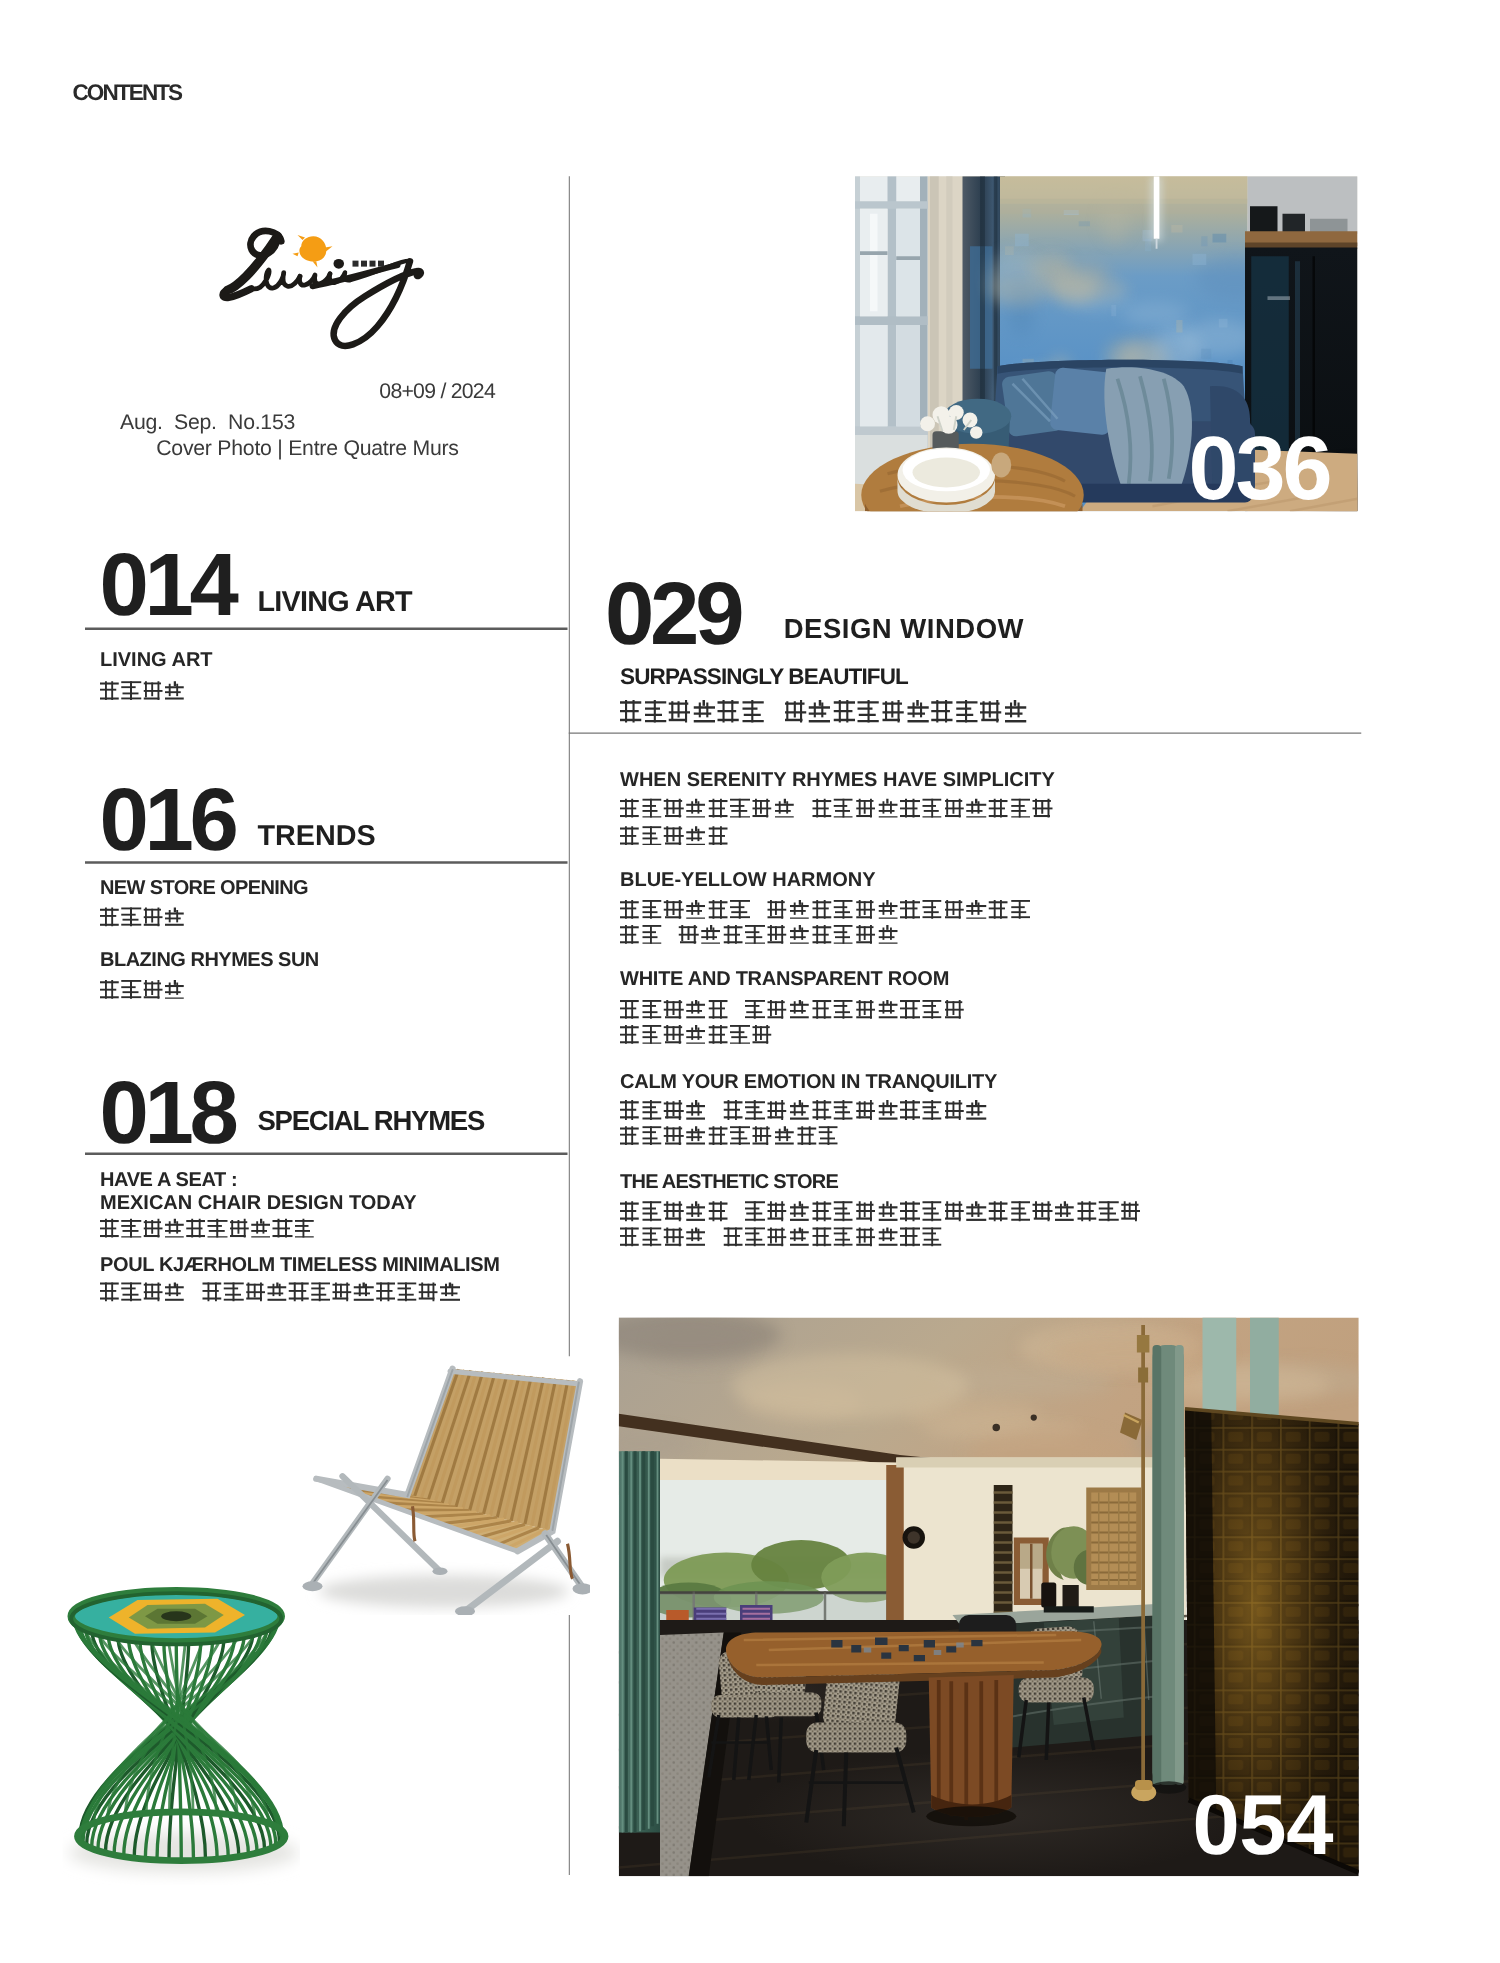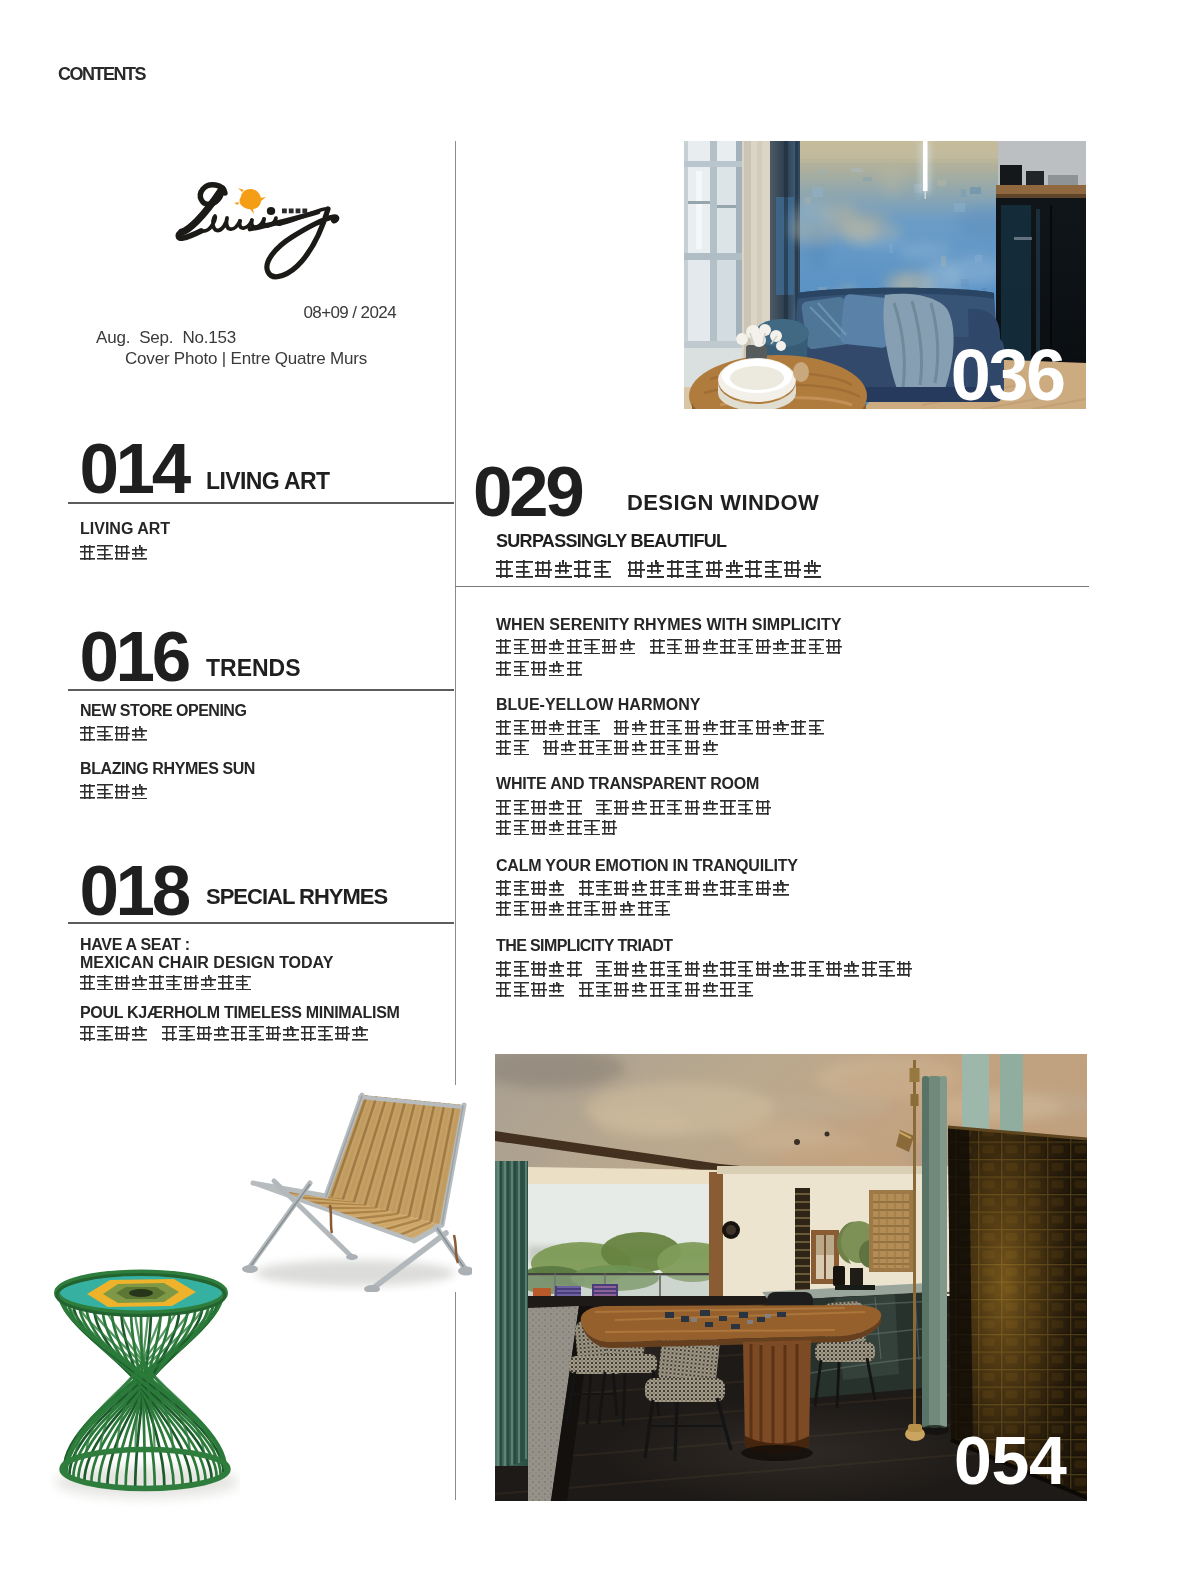--- a/index.html
+++ b/index.html
@@ -120,31 +120,31 @@
 <div class="abs h16" style="left:80px;top:936.5px;letter-spacing:-0.3px">HAVE A SEAT&nbsp;:</div>
 
 <div class="abs h16" style="left:80px;top:955px;letter-spacing:0px">MEXICAN CHAIR DESIGN TODAY</div>
 
 <div class="abs" style="left:80px;top:975.4px"><i class="cjL"></i><i class="cjL v2"></i><i class="cjL v3"></i><i class="cjL v4"></i><i class="cjL"></i><i class="cjL v2"></i><i class="cjL v3"></i><i class="cjL v4"></i><i class="cjL"></i><i class="cjL v2"></i></div>
 
 <div class="abs h16" style="left:80px;top:1004.7px;letter-spacing:-0.3px">POUL KJÆRHOLM TIMELESS MINIMALISM</div>
 
 <div class="abs" style="left:80px;top:1025.6px"><i class="cjL"></i><i class="cjL v2"></i><i class="cjL v3"></i><i class="cjL v4"></i><i class="cspL"></i><i class="cjL"></i><i class="cjL v2"></i><i class="cjL v3"></i><i class="cjL v4"></i><i class="cjL"></i><i class="cjL v2"></i><i class="cjL v3"></i><i class="cjL v4"></i><i class="cjL"></i><i class="cjL v2"></i><i class="cjL v3"></i><i class="cjL v4"></i></div>
 
-<div class="abs num" style="left:473px;top:455.7px">029</div>
+<div class="abs num" style="left:484px;top:455.7px">029</div>
 
 <div class="abs seclab" style="left:627px;top:492.4px;font-size:22px;line-height:22px;letter-spacing:0.4px">DESIGN WINDOW</div>
 
 <div class="abs seclab" style="left:496px;top:531.5px;font-size:18px;line-height:18px;letter-spacing:-0.7px">SURPASSINGLY BEAUTIFUL</div>
 
 <div class="abs" style="left:496px;top:560.3px"><i class="cjB"></i><i class="cjB v2"></i><i class="cjB v3"></i><i class="cjB v4"></i><i class="cjB"></i><i class="cjB v2"></i><i class="cspB"></i><i class="cjB v3"></i><i class="cjB v4"></i><i class="cjB"></i><i class="cjB v2"></i><i class="cjB v3"></i><i class="cjB v4"></i><i class="cjB"></i><i class="cjB v2"></i><i class="cjB v3"></i><i class="cjB v4"></i></div>
 
 <div class="rule" style="left:455px;top:585.5px;width:634px;height:1.5px;background:#777"></div>
 
-<div class="abs h16" style="left:496px;top:617.2px;letter-spacing:0px">WHEN SERENITY RHYMES WITH SIMPLICITY</div>
+<div class="abs h16" style="left:496px;top:617.2px;letter-spacing:0px">WHEN SERENITY RHYMES HAVE SIMPLICITY</div>
 
 <div class="abs" style="left:496px;top:638.9px"><i class="cj"></i><i class="cj v2"></i><i class="cj v3"></i><i class="cj v4"></i><i class="cj"></i><i class="cj v2"></i><i class="cj v3"></i><i class="cj v4"></i><i class="csp"></i><i class="cj"></i><i class="cj v2"></i><i class="cj v3"></i><i class="cj v4"></i><i class="cj"></i><i class="cj v2"></i><i class="cj v3"></i><i class="cj v4"></i><i class="cj"></i><i class="cj v2"></i><i class="cj v3"></i></div>
 
 <div class="abs" style="left:496px;top:660.9px"><i class="cj"></i><i class="cj v2"></i><i class="cj v3"></i><i class="cj v4"></i><i class="cj"></i></div>
 
 <div class="abs h16" style="left:496px;top:696.9px;letter-spacing:0px">BLUE-YELLOW HARMONY</div>
 
 <div class="abs" style="left:496px;top:719.8px"><i class="cj"></i><i class="cj v2"></i><i class="cj v3"></i><i class="cj v4"></i><i class="cj"></i><i class="cj v2"></i><i class="csp"></i><i class="cj v3"></i><i class="cj v4"></i><i class="cj"></i><i class="cj v2"></i><i class="cj v3"></i><i class="cj v4"></i><i class="cj"></i><i class="cj v2"></i><i class="cj v3"></i><i class="cj v4"></i><i class="cj"></i><i class="cj v2"></i></div>
 
 <div class="abs" style="left:496px;top:740.1px"><i class="cj"></i><i class="cj v2"></i><i class="csp"></i><i class="cj v3"></i><i class="cj v4"></i><i class="cj"></i><i class="cj v2"></i><i class="cj v3"></i><i class="cj v4"></i><i class="cj"></i><i class="cj v2"></i><i class="cj v3"></i><i class="cj v4"></i></div>
@@ -154,21 +154,21 @@
 <div class="abs" style="left:496px;top:799.5px"><i class="cj"></i><i class="cj v2"></i><i class="cj v3"></i><i class="cj v4"></i><i class="cj"></i><i class="csp"></i><i class="cj v2"></i><i class="cj v3"></i><i class="cj v4"></i><i class="cj"></i><i class="cj v2"></i><i class="cj v3"></i><i class="cj v4"></i><i class="cj"></i><i class="cj v2"></i><i class="cj v3"></i></div>
 
 <div class="abs" style="left:496px;top:819.9px"><i class="cj"></i><i class="cj v2"></i><i class="cj v3"></i><i class="cj v4"></i><i class="cj"></i><i class="cj v2"></i><i class="cj v3"></i></div>
 
 <div class="abs h16" style="left:496px;top:857.5px;letter-spacing:-0.2px">CALM YOUR EMOTION IN TRANQUILITY</div>
 
 <div class="abs" style="left:496px;top:880.4px"><i class="cj"></i><i class="cj v2"></i><i class="cj v3"></i><i class="cj v4"></i><i class="csp"></i><i class="cj"></i><i class="cj v2"></i><i class="cj v3"></i><i class="cj v4"></i><i class="cj"></i><i class="cj v2"></i><i class="cj v3"></i><i class="cj v4"></i><i class="cj"></i><i class="cj v2"></i><i class="cj v3"></i><i class="cj v4"></i></div>
 
 <div class="abs" style="left:496px;top:900.7px"><i class="cj"></i><i class="cj v2"></i><i class="cj v3"></i><i class="cj v4"></i><i class="cj"></i><i class="cj v2"></i><i class="cj v3"></i><i class="cj v4"></i><i class="cj"></i><i class="cj v2"></i></div>
 
-<div class="abs h16" style="left:496px;top:938.4px;letter-spacing:-0.6px">THE SIMPLICITY TRIADT</div>
+<div class="abs h16" style="left:496px;top:938.4px;letter-spacing:-0.6px">THE AESTHETIC STORE</div>
 
 <div class="abs" style="left:496px;top:961.2px"><i class="cj"></i><i class="cj v2"></i><i class="cj v3"></i><i class="cj v4"></i><i class="cj"></i><i class="csp"></i><i class="cj v2"></i><i class="cj v3"></i><i class="cj v4"></i><i class="cj"></i><i class="cj v2"></i><i class="cj v3"></i><i class="cj v4"></i><i class="cj"></i><i class="cj v2"></i><i class="cj v3"></i><i class="cj v4"></i><i class="cj"></i><i class="cj v2"></i><i class="cj v3"></i><i class="cj v4"></i><i class="cj"></i><i class="cj v2"></i><i class="cj v3"></i></div>
 
 <div class="abs" style="left:496px;top:981.6px"><i class="cj"></i><i class="cj v2"></i><i class="cj v3"></i><i class="cj v4"></i><i class="csp"></i><i class="cj"></i><i class="cj v2"></i><i class="cj v3"></i><i class="cj v4"></i><i class="cj"></i><i class="cj v2"></i><i class="cj v3"></i><i class="cj v4"></i><i class="cj"></i><i class="cj v2"></i></div>
 
 <svg class="abs" style="left:684px;top:141px" width="402" height="268" viewBox="0 0 402 268">
 <defs>
 <filter id="b6" x="-60%" y="-60%" width="220%" height="220%">
         <feGaussianBlur stdDeviation="6"></feGaussianBlur>
       </filter>

